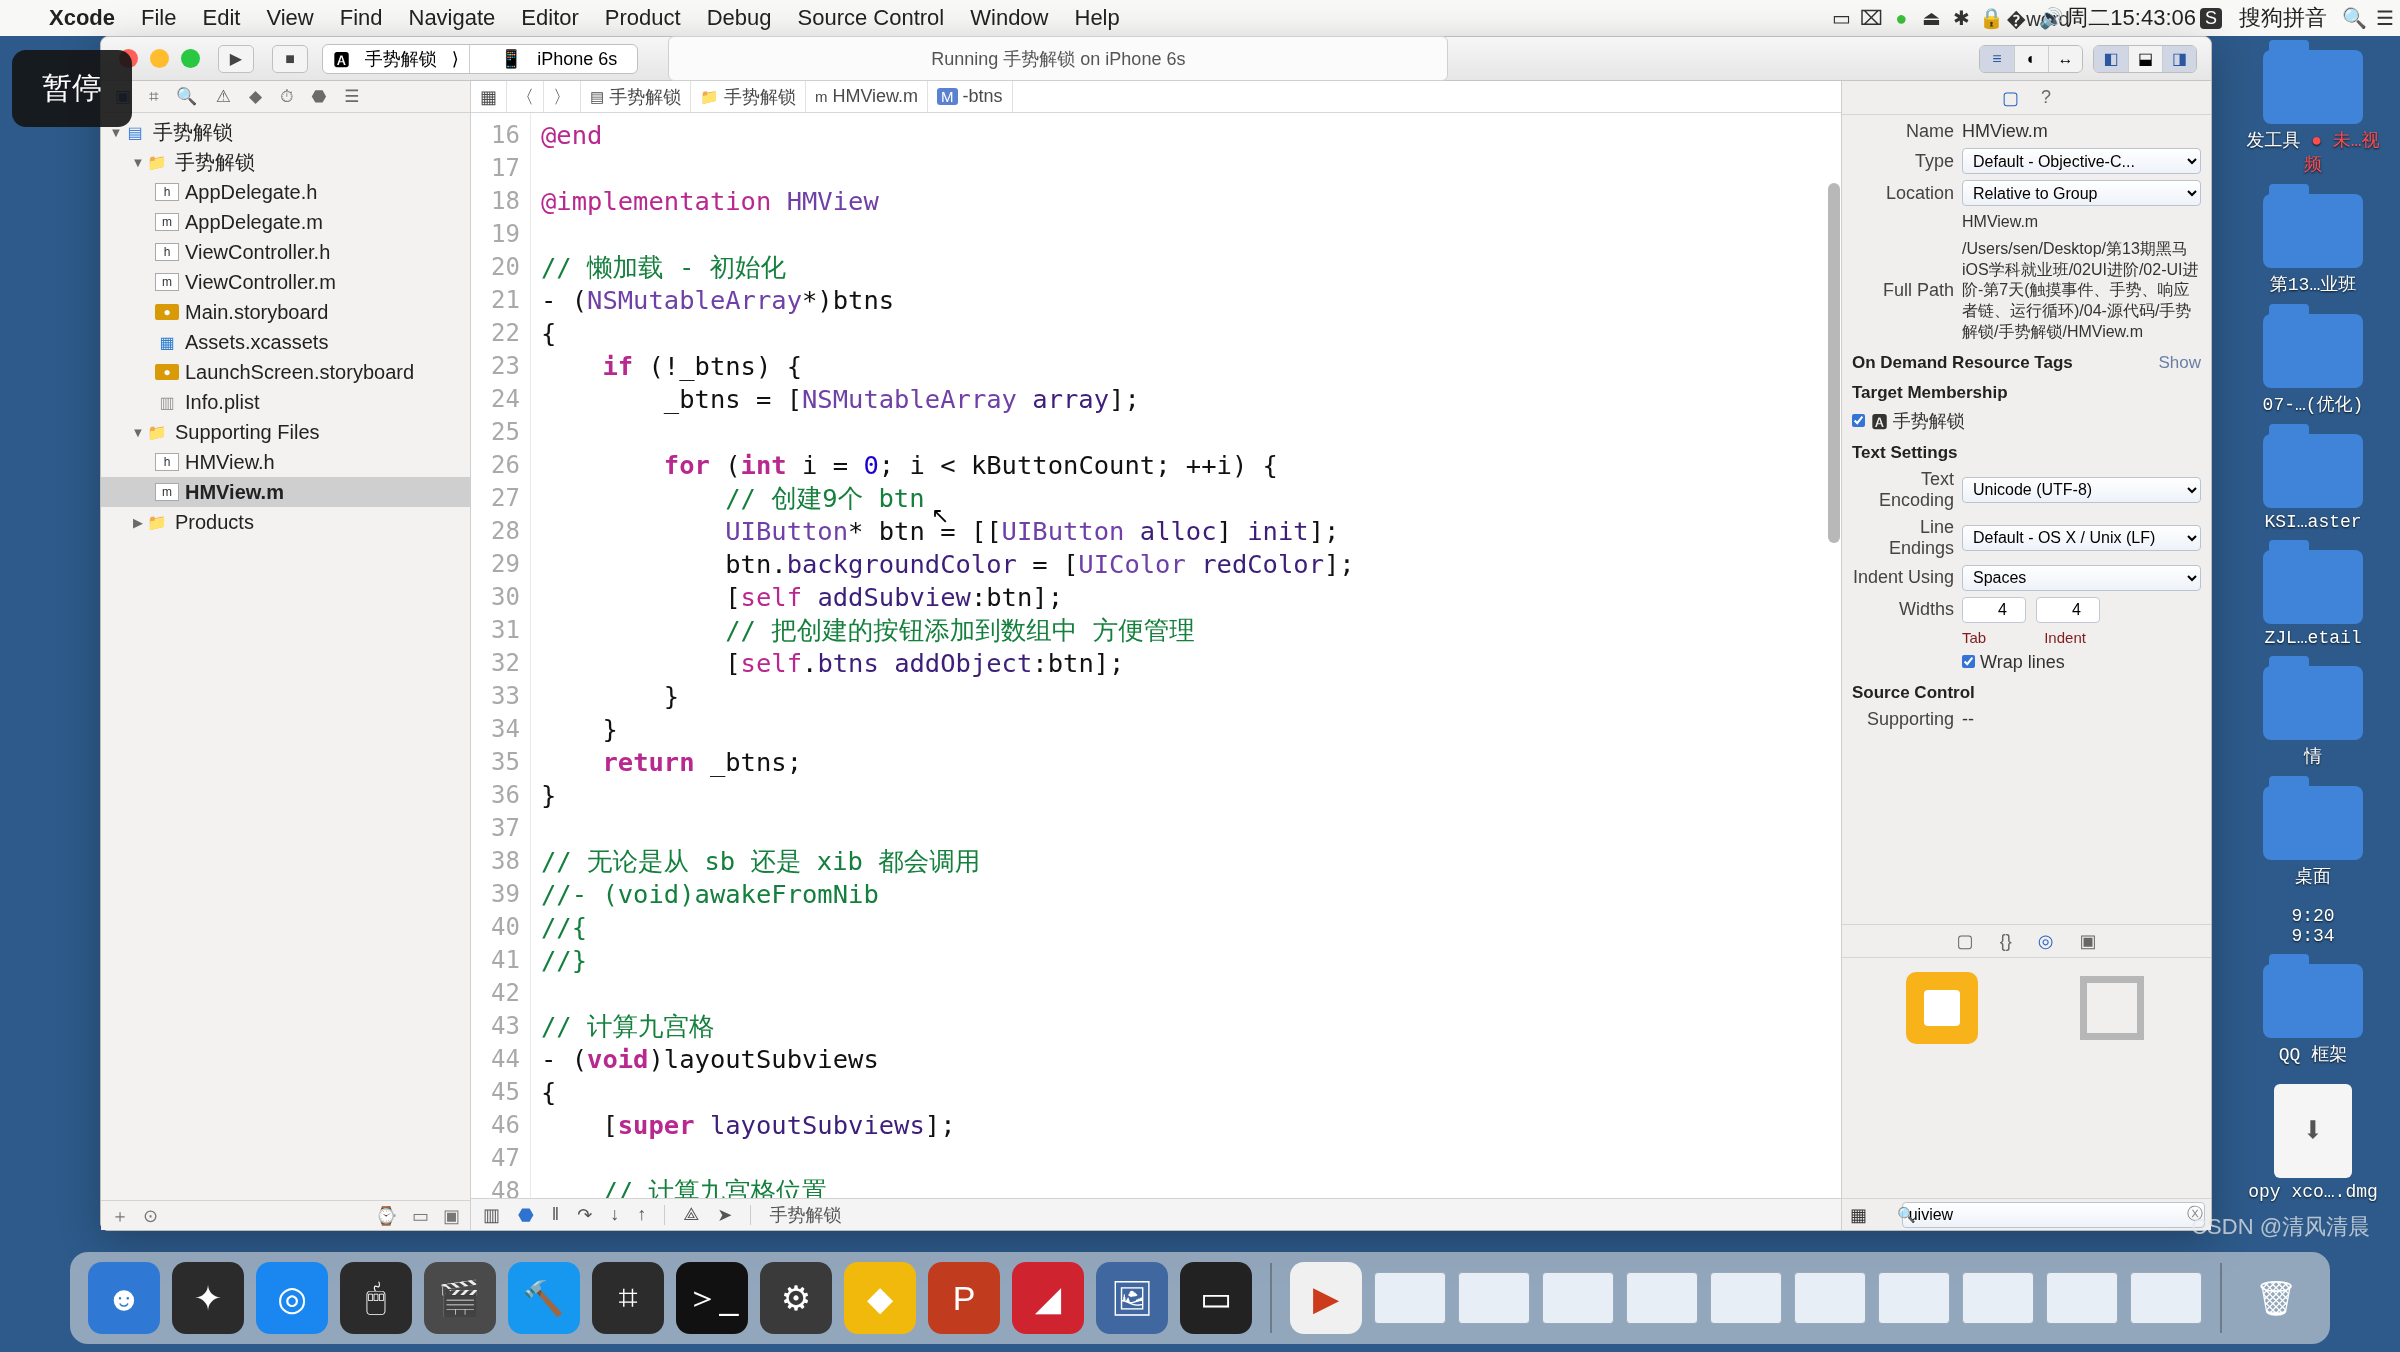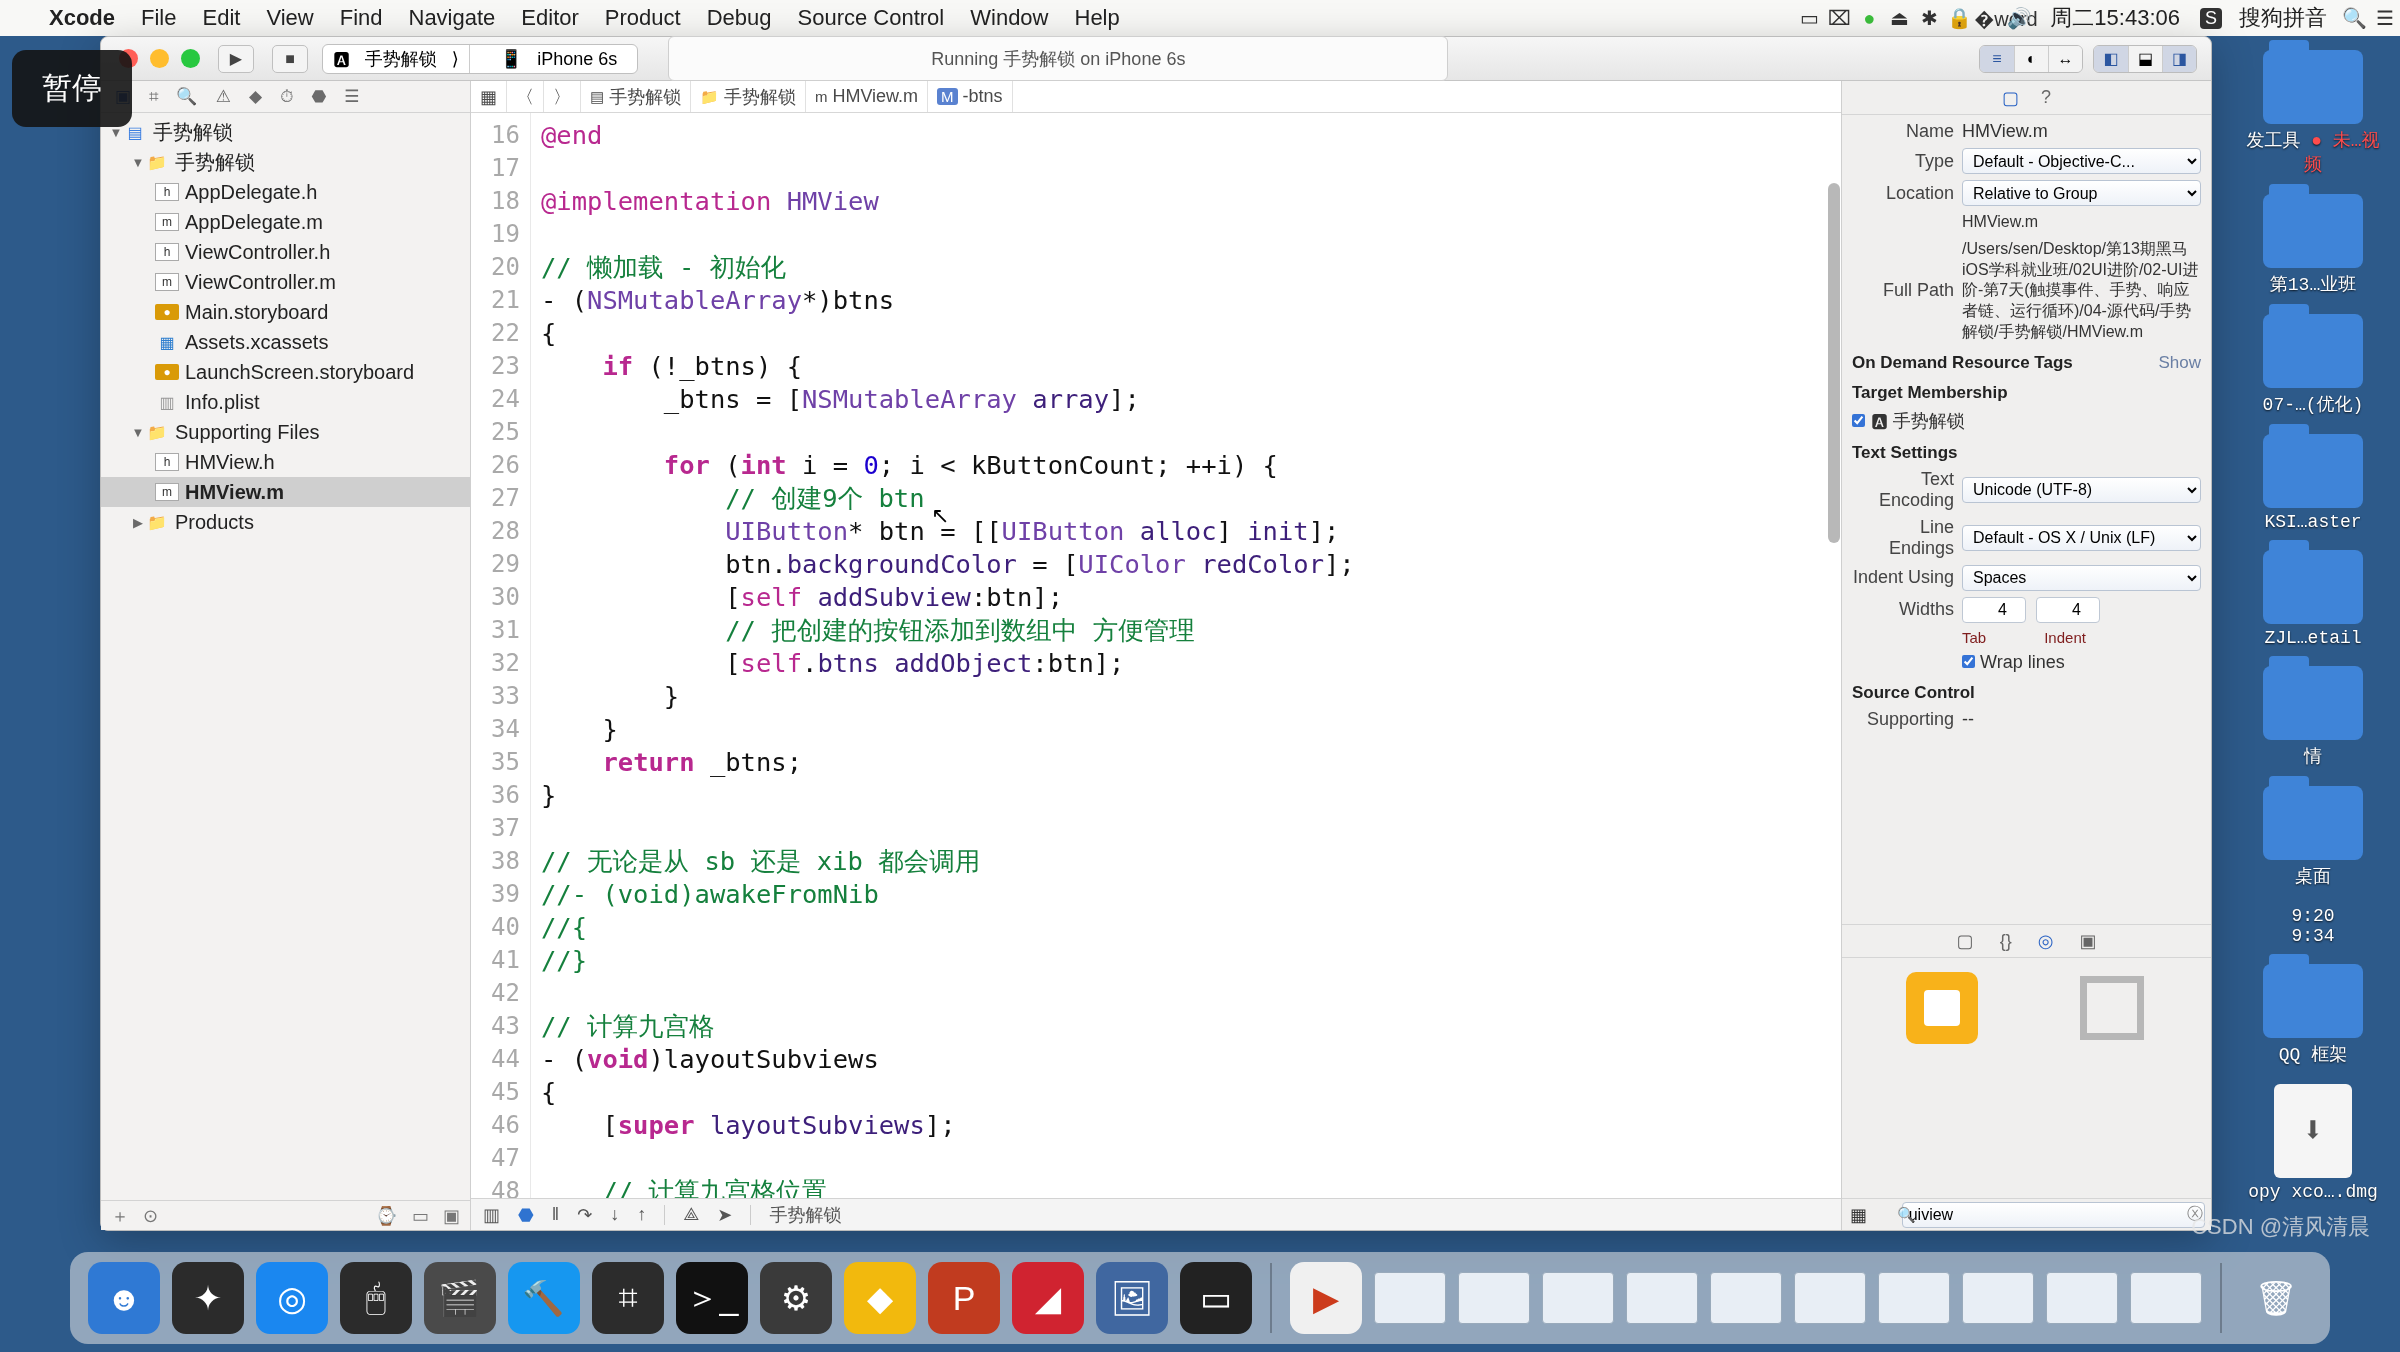--- a/index.html
+++ b/index.html
@@ -6,21 +6,21 @@
 html,body { width:2400px; height:1352px; font-family:-apple-system,"Helvetica Neue",Arial,sans-serif; overflow:hidden; }
 body { background:#2d5a8a; }
 
 
 .menubar { position:absolute; top:0; left:0; width:2400px; height:36px; background:#f8f8f6; display:flex; align-items:center; font-size:22px; color:#222; }
 .menubar .apple { width:36px; text-align:center; font-size:24px; }
 .menubar .mitem { padding:0 13px; cursor:default; }
 .menubar .mitem.bold { font-weight:700; }
 .menubar .spacer { flex:1; }
 .menubar .ricon { width:30px; text-align:center; font-size:20px; color:#333; }
-.menubar .clock { font-size:22px; padding:0 16px; }
+.menubar .clock { font-size:22px; padding:0 0; }
 .menubar .ime-badge { background:#333;color:#fff; border-radius:4px; padding:0 5px; font-size:18px; margin:0 4px; }
 
 
 .pause-box { position:absolute; top:50px; left:12px; background:rgba(20,20,20,.9); color:#fff; padding:18px 30px; font-size:30px; border-radius:14px; z-index:50; }
 
 
 .xcode { position:absolute; top:36px; left:100px; width:2112px; height:1195px; background:#ececec; border:1px solid #bcbcbc; border-radius:8px; display:flex; flex-direction:column; box-shadow:0 10px 40px rgba(0,0,0,.25); }
 
 .titlebar { height:44px; background:linear-gradient(#f6f6f6,#e6e6e6); border-bottom:1px solid #c5c5c5; display:flex; align-items:center; border-radius:8px 8px 0 0; }
 .traffic { display:flex; gap:12px; padding-left:18px; }

